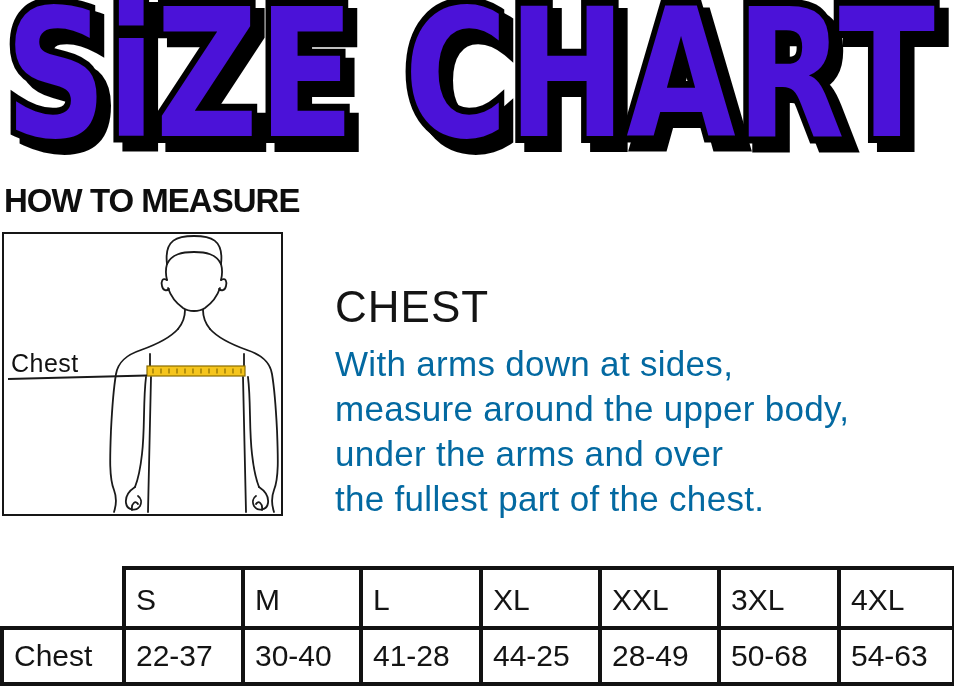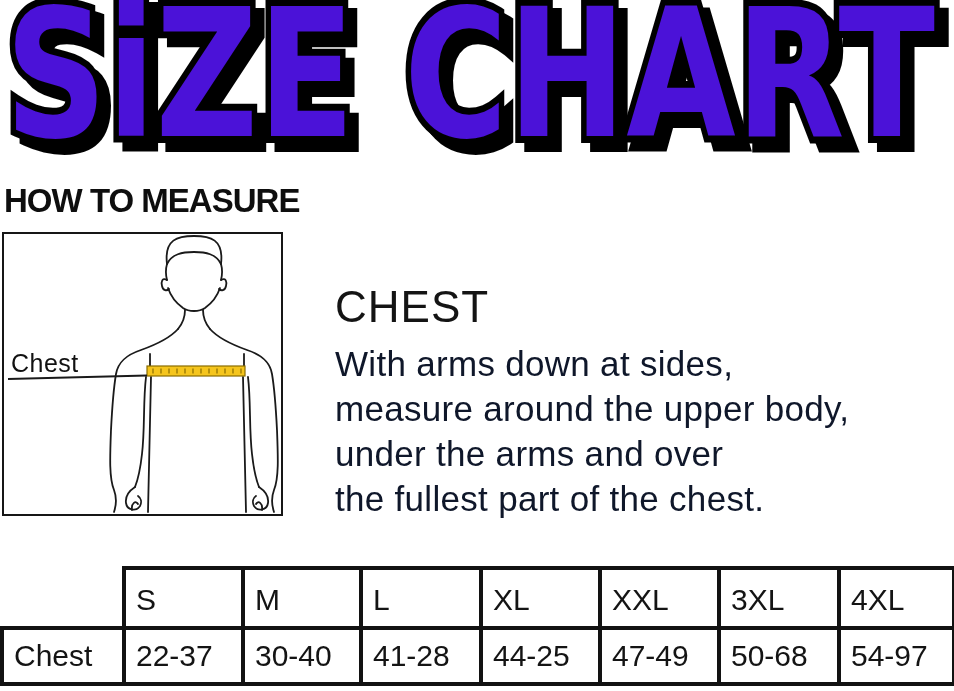--- a/index.html
+++ b/index.html
@@ -28,21 +28,21 @@
   .figure-box svg { display:block; }
 
   
   .measure-info { position:absolute; left:335px; top:282px; width:618px; }
   .chest-heading {
     font-size:44px; line-height:1.15; letter-spacing:1px; color:#141414;
     font-weight:normal;
   }
   .chest-desc {
     margin-top:8px; font-size:35px; line-height:45px; letter-spacing:0.3px;
-    white-space:pre-line; color:#0f172a;
+    white-space:pre-line; color:#0369a1;
   }
 
   
   .size-table {
     position:absolute; left:0; top:566px; width:952px;
     border-collapse:collapse; table-layout:fixed;
   }
   .size-table td {
     border:4px solid #121212; vertical-align:bottom;
     padding:0 0 9px 10px; font-size:30px; color:#141414;
@@ -138,20 +138,20 @@
       <td>XXL</td>
       <td>3XL</td>
       <td>4XL</td>
     </tr>
     <tr class="data">
       <td>Chest</td>
       <td>22-37</td>
       <td>30-40</td>
       <td>41-28</td>
       <td>44-25</td>
-      <td>47-49</td>
+      <td>28-49</td>
       <td>50-68</td>
-      <td>54-97</td>
+      <td>54-63</td>
     </tr>
   </tbody>
     </table>
 
 </div>
 
 </body></html>

